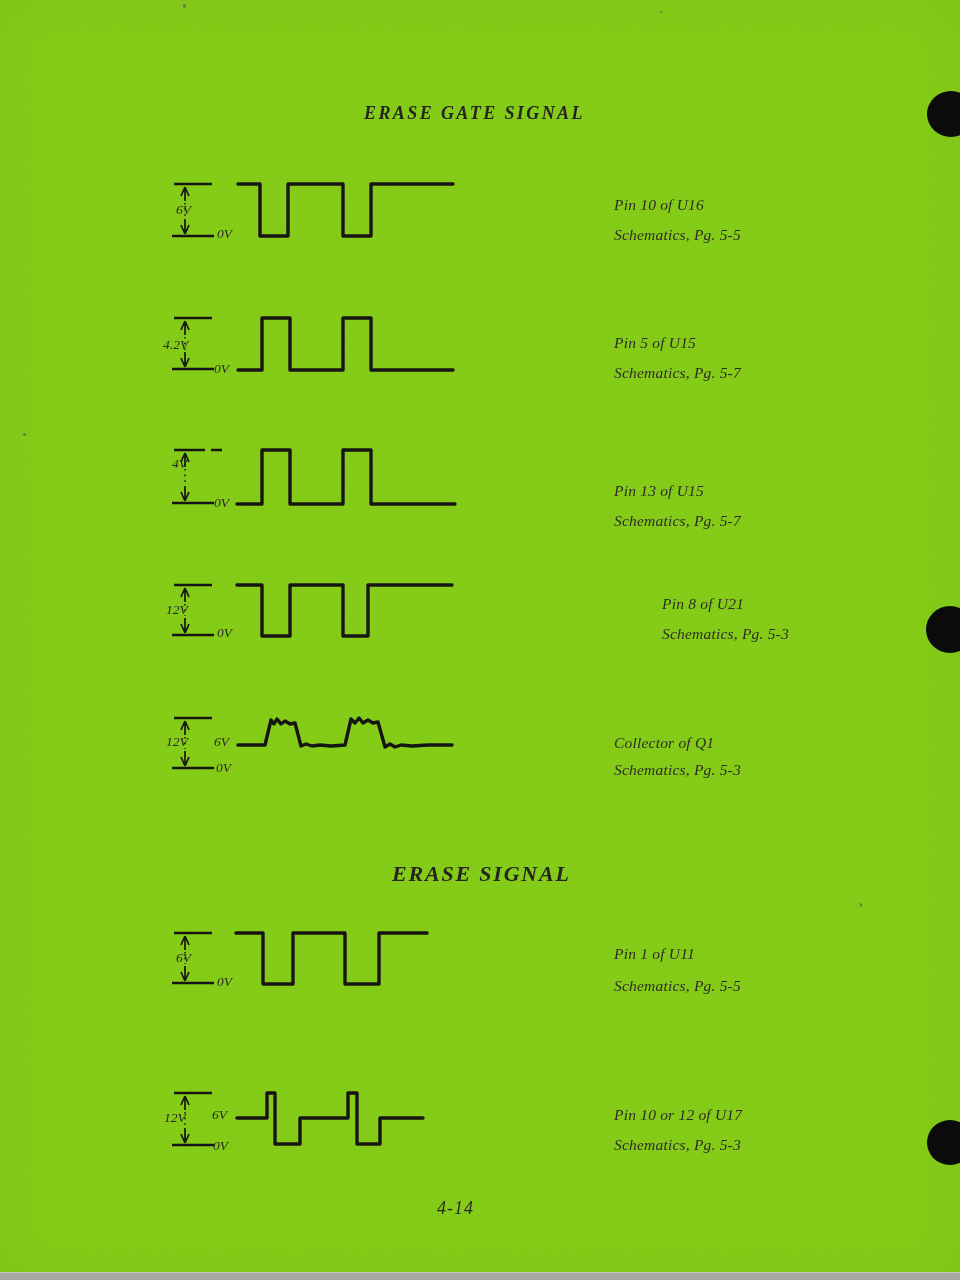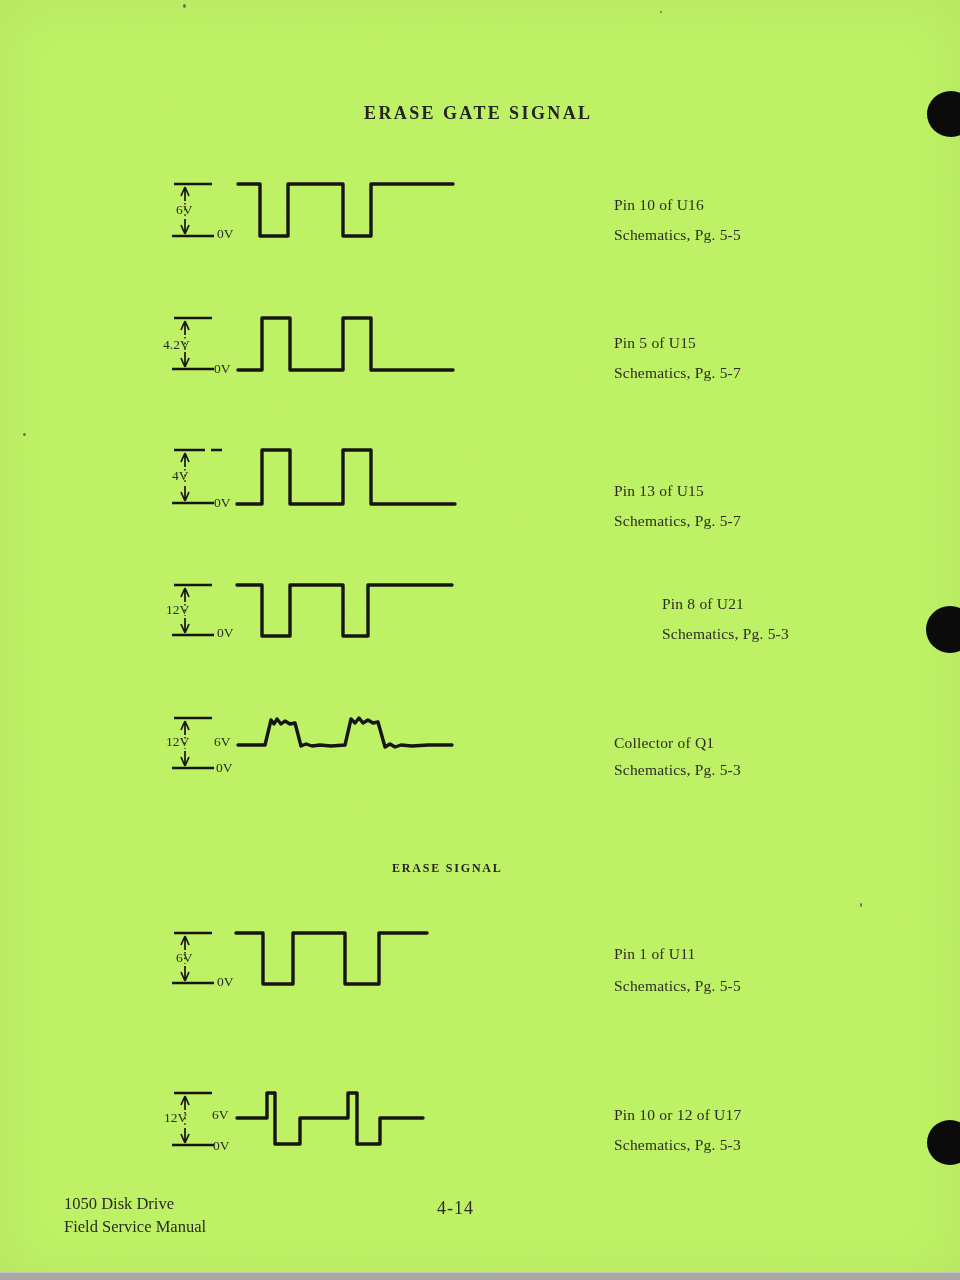--- a/index.html
+++ b/index.html
@@ -1,29 +1,30 @@
 <!DOCTYPE html>
 <html><head>
 <meta charset="utf-8">
 <style>
   html,body { margin:0; padding:0; background:#6b6b6b; }
   .page {
     position:relative; width:960px; height:1280px; overflow:hidden;
-    background:#bef264;
+    background:#84cc16;
     font-family:"Liberation Serif","DejaVu Serif",serif;
     color:#2c2a26;
     box-shadow:inset 0 0 60px rgba(0,0,0,0.05);
+    font-style:italic;
   }
   .noise { position:absolute; inset:0; opacity:0.5; pointer-events:none; }
   .title {
     position:absolute; font-weight:bold; white-space:nowrap;
     color:#262420;
   }
   .title-main { left:364px; top:103px; font-size:18px; letter-spacing:2.4px; }
-  .title-sub  { left:392px; top:861px; font-size:12px; letter-spacing:1.8px; }
+  .title-sub  { left:392px; top:861px; font-size:22px; letter-spacing:1.8px; }
   .vlabel { position:absolute; font-size:13.5px; white-space:nowrap; color:#2a2824; }
   .siglabel {
     position:absolute; left:614px; font-size:15.5px; line-height:30px;
     white-space:nowrap; color:#2e2b27; letter-spacing:0.2px;
   }
   .footer { position:absolute; left:64px; top:1192px; font-size:16.5px; line-height:23px; color:#2b2925; }
   .pagenum { position:absolute; left:437px; top:1198px; font-size:18px; letter-spacing:1px; color:#2b2925; }
   .hole { position:absolute; background:#0b0b0b; border-radius:50%; }
   .hole-1 { left:927px; top:91px;   width:48px; height:46px; }
   .hole-2 { left:926px; top:606px;  width:48px; height:47px; }
@@ -106,21 +107,21 @@
         <polyline points="237,1118 267,1118 267,1093 275,1093 275,1144 300,1144 300,1118 348,1118 348,1093 357,1093 357,1144 380,1144 380,1118 423,1118" stroke="#171513" stroke-width="3.4" fill="none" stroke-linejoin="round" stroke-linecap="round"></polyline>
       </g>
     </svg>
 
   <span class="vlabel" style="left:176px; top:202px;">6V</span>
   <span class="vlabel" style="left:217px; top:226px;">0V</span>
 
   <span class="vlabel" style="left:163px; top:337px;text-align:center;">4.2V</span>
   <span class="vlabel" style="left:214px; top:361px;">0V</span>
 
-  <span class="vlabel" style="left:172px; top:468px;">4V</span>
+  <span class="vlabel" style="left:172px; top:456px;">4V</span>
   <span class="vlabel" style="left:214px; top:495px;">0V</span>
 
   <span class="vlabel" style="left:166px; top:602px;">12V</span>
   <span class="vlabel" style="left:217px; top:625px;">0V</span>
 
   <span class="vlabel" style="left:166px; top:734px;">12V</span>
   <span class="vlabel" style="left:214px; top:734px;">6V</span>
   <span class="vlabel" style="left:216px; top:760px;">0V</span>
 
   <span class="vlabel" style="left:176px; top:950px;">6V</span>
@@ -152,24 +153,20 @@
   </div>
   <div class="siglabel" style="top:938px; line-height:32px;">
     <div>Pin 1 of U11</div>
     <div>Schematics, Pg. 5-5</div>
   </div>
   <div class="siglabel" style="top:1100px;">
     <div>Pin 10 or 12 of U17</div>
     <div>Schematics, Pg. 5-3</div>
   </div>
 
-  <div class="footer">
-    <div>1050 Disk Drive</div>
-    <div>Field Service Manual</div>
-  </div>
   <div class="pagenum">4-14</div>
 
   <div class="hole hole-1"></div>
   <div class="hole hole-2"></div>
   <div class="hole hole-3"></div>
 
   <div class="speck" style="left:183px; top:4px; width:3px; height:4px;"></div>
   <div class="speck" style="left:660px; top:11px; width:2px; height:2px;"></div>
   <div class="speck" style="left:23px; top:433px; width:3px; height:3px;"></div>
   <div class="speck" style="left:860px; top:903px; width:2px; height:4px;"></div>

